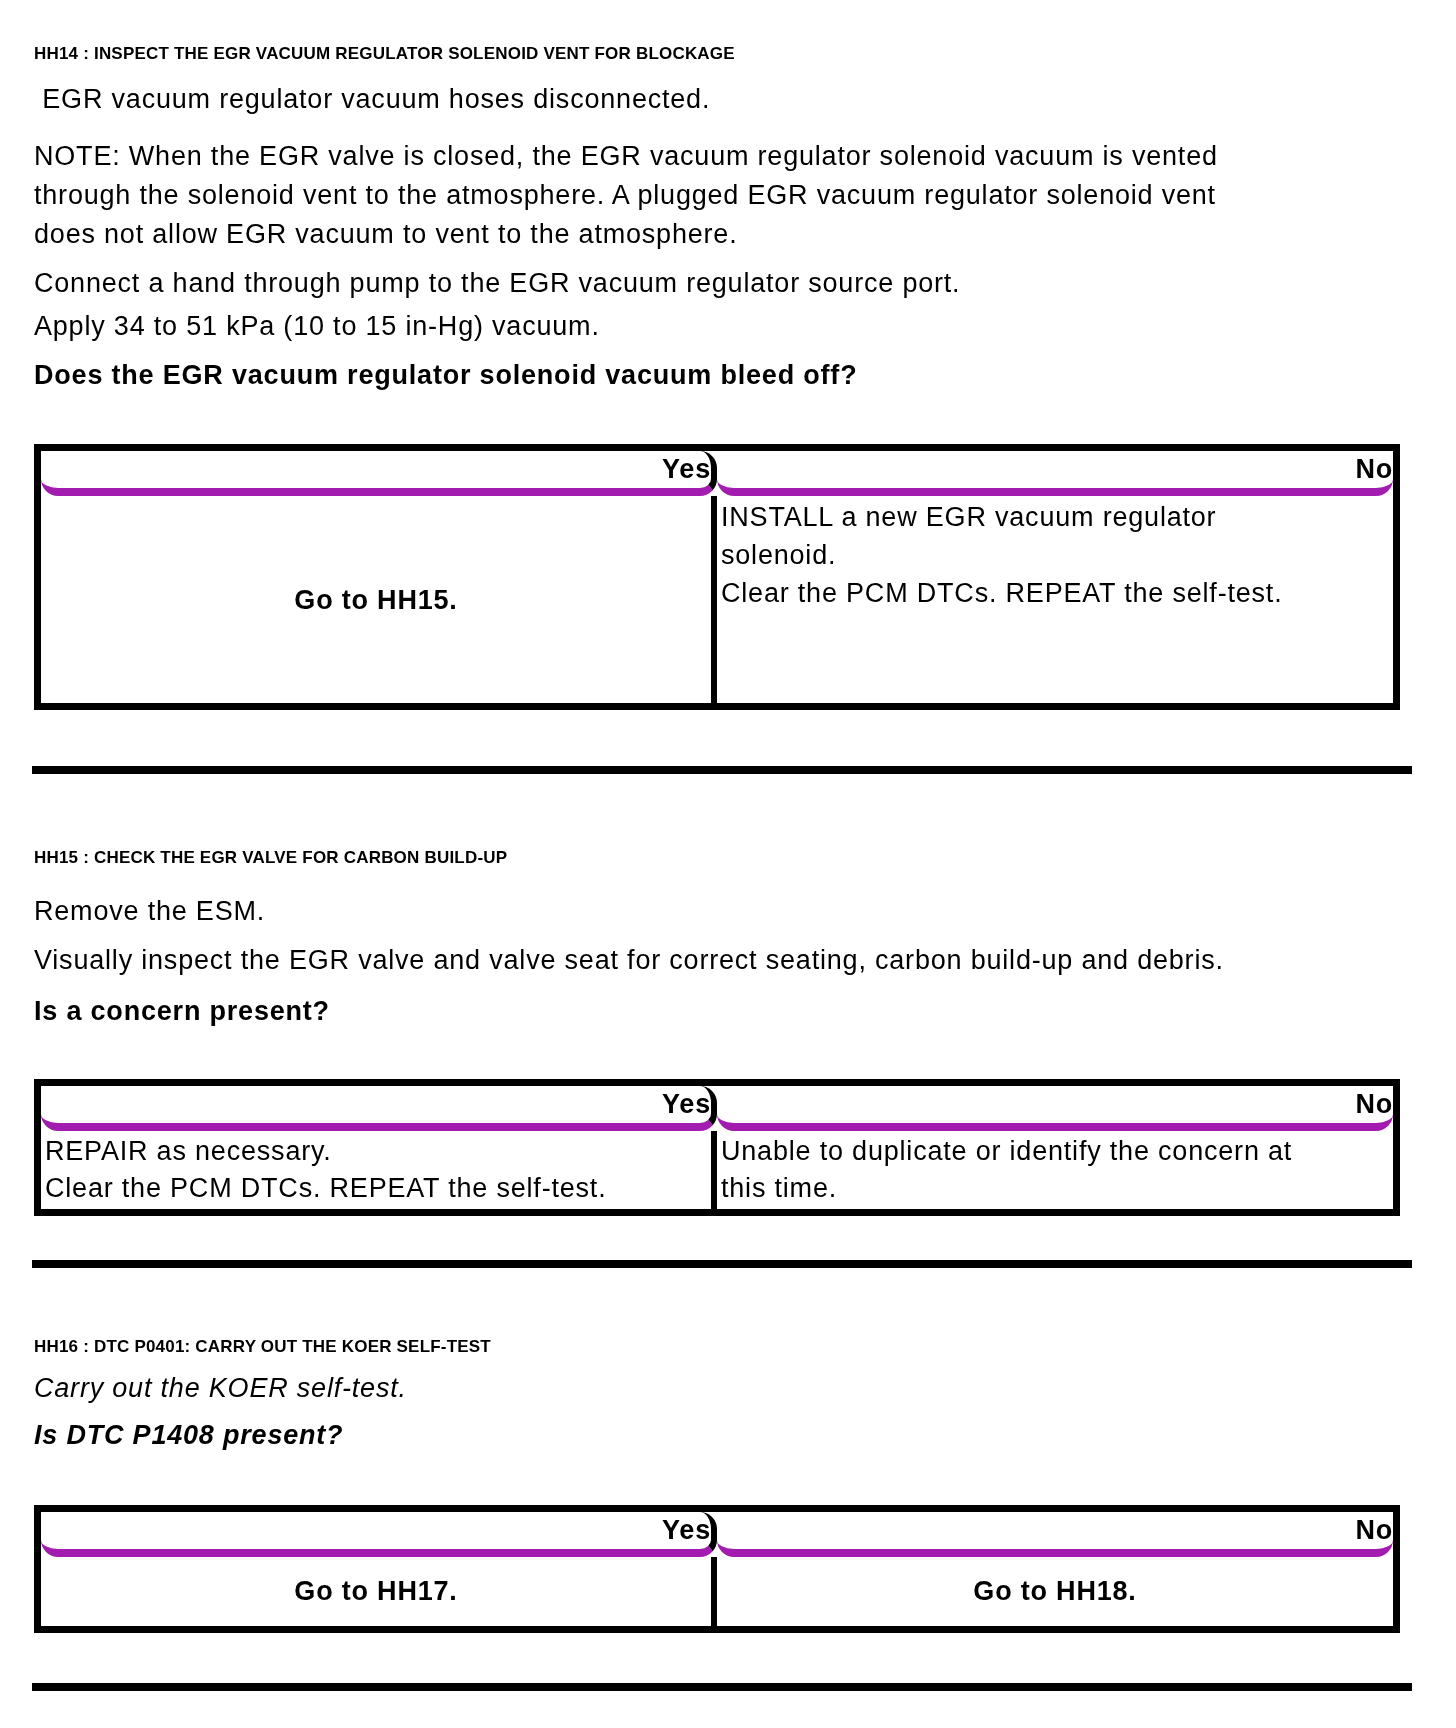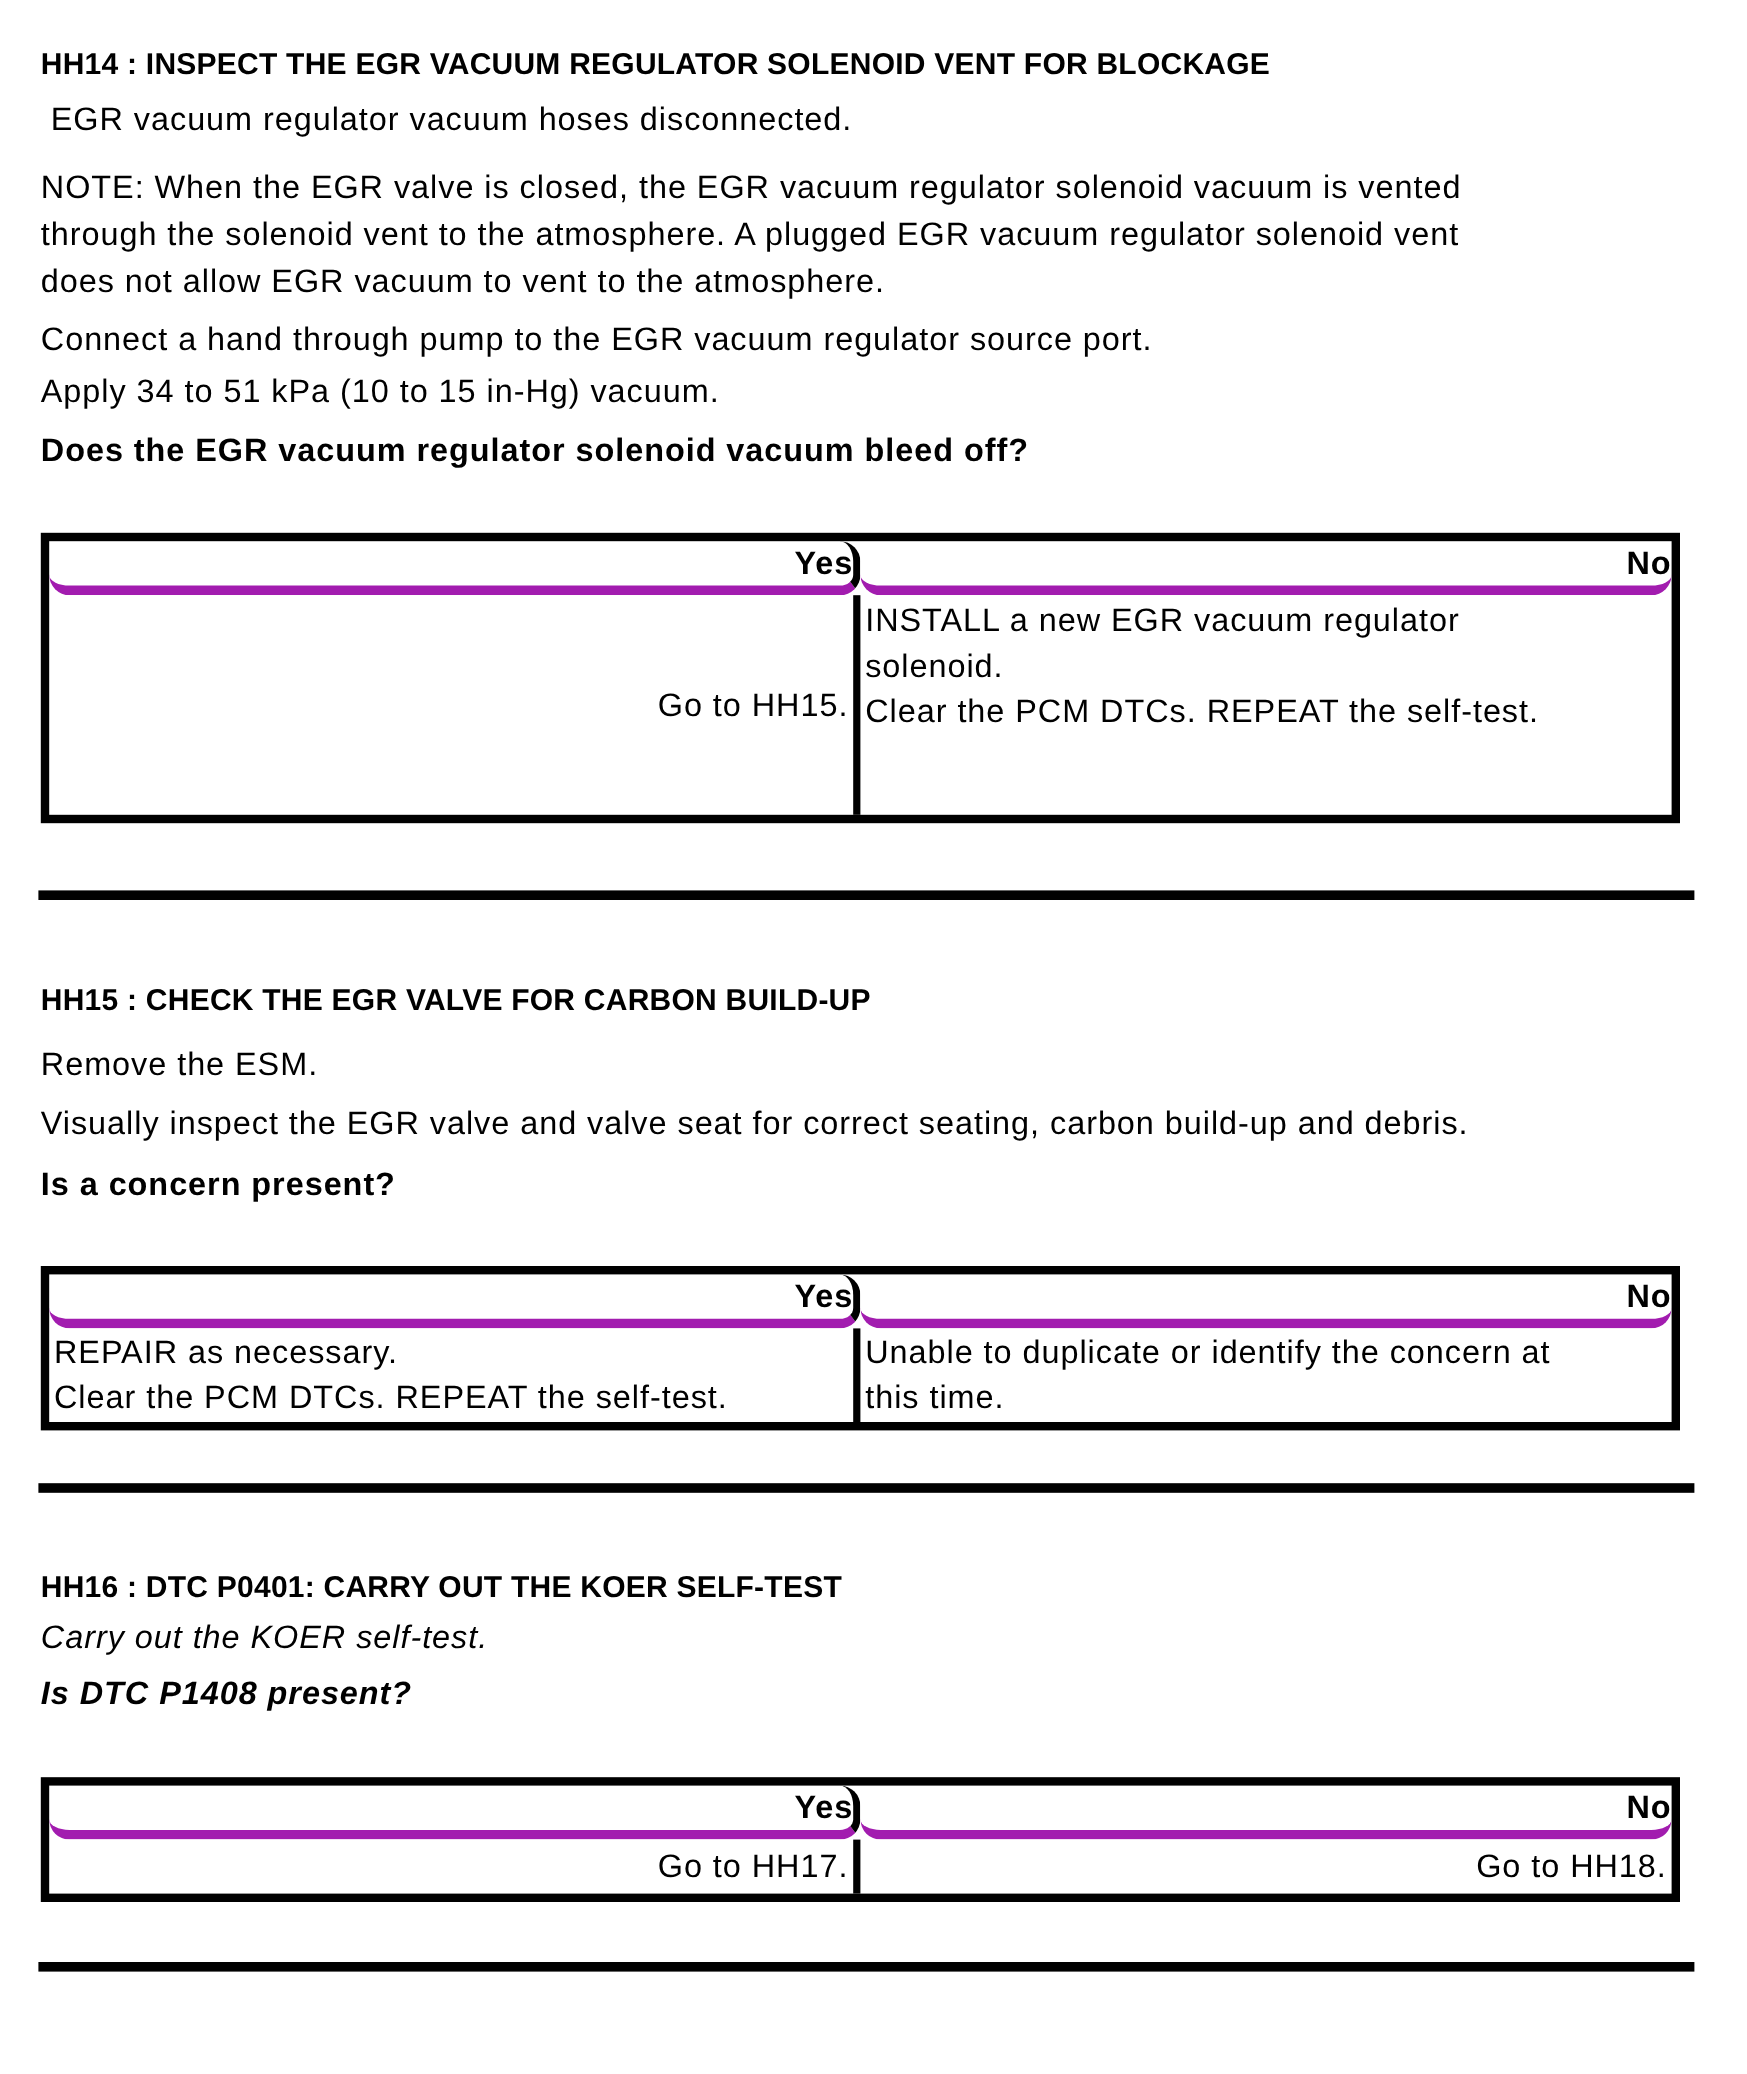--- a/index.html
+++ b/index.html
@@ -9,21 +9,21 @@
     width: 1456px;
     height: 1728px;
     background: #ffffff;
     color: #000000;
     font-family: "Liberation Sans", "DejaVu Sans", sans-serif;
     padding: 40px 0 0 34px;
     box-sizing: border-box;
     overflow: hidden;
   }
   .step-heading {
-    font-size: 25px;
+    font-size: 17px;
     font-weight: bold;
     letter-spacing: 0.2px;
     line-height: 28px;
     white-space: pre-wrap;
   }
   .para { font-size: 27px; letter-spacing: 0.8px; line-height: 39px; }
   .para .line { white-space: pre-wrap; }
   .question { font-weight: bold; }
   .m18 { margin-top: 18px; }
   .m12 { margin-top: 12px; }
@@ -47,21 +47,21 @@
   table.decision th {
     font-weight: bold;
     text-align: right;
     vertical-align: middle;
     height: 33px;
     border-bottom: 8px solid #a21caf;
     border-radius: 17px;
   }
   table.decision th.first, table.decision td.first { border-right: 6px solid #000000; }
   table.decision td { padding: 2px 4px 0 4px; vertical-align: top; text-align: left; }
-  table.decision td.center { text-align: right; vertical-align: middle; padding: 4px 4px; }
+  table.decision td.center { text-align: center; vertical-align: middle; padding: 16px 4px; font-weight: bold; }
   .t1 { margin-top: 49px; }
   .t2 { margin-top: 48px; }
   .t3 { margin-top: 50px; }
   .t1 td { height: 175px; line-height: 38px; }
   .t2 td { height: 76px; }
   .t3 td { height: 34px; }
 
   .rule {
     width: 1380px;
     height: 8px;

